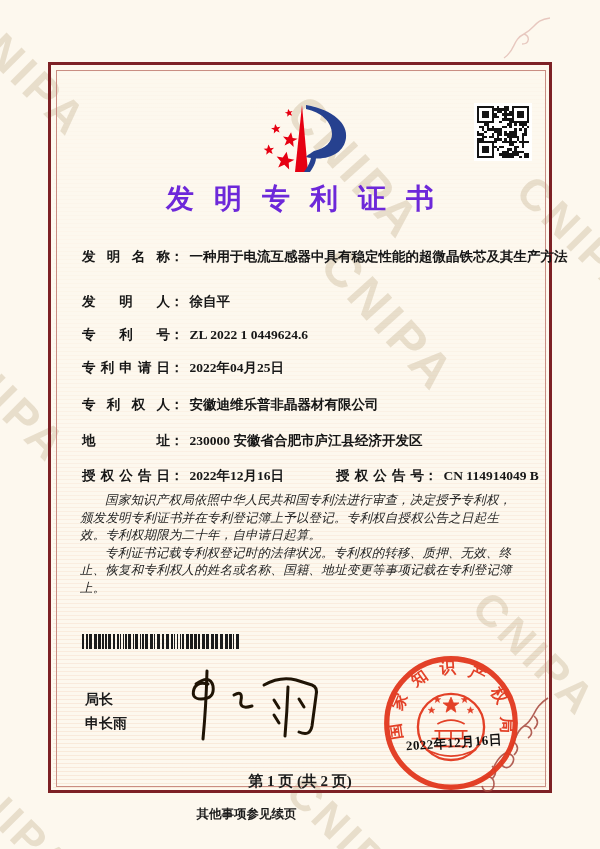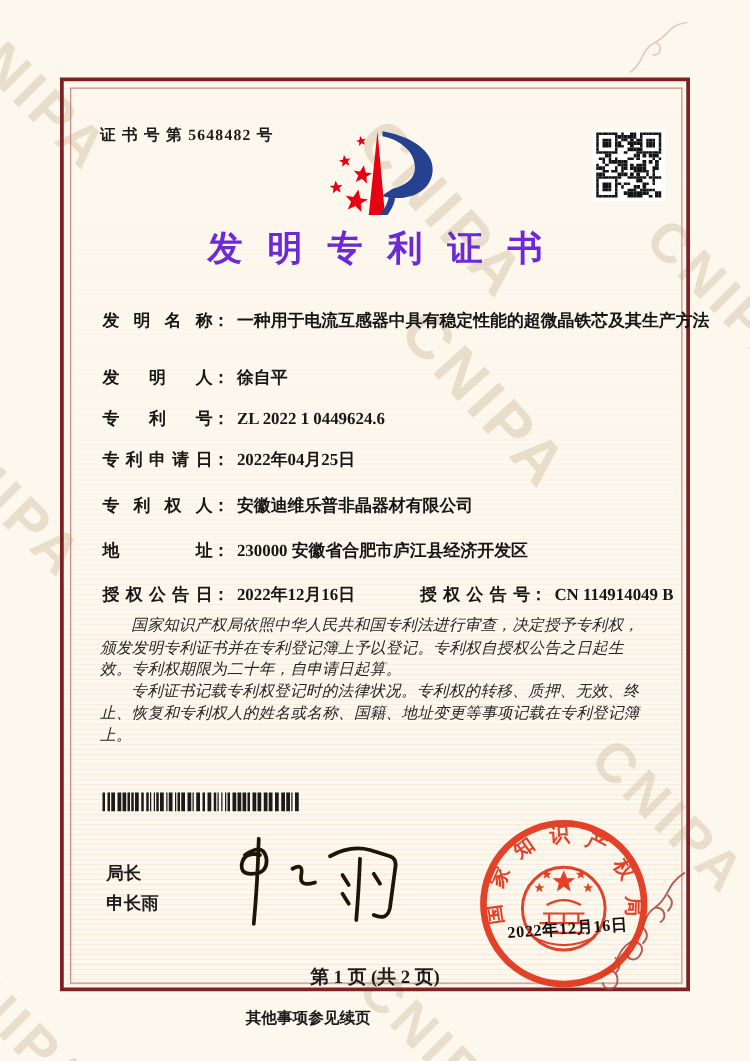--- a/index.html
+++ b/index.html
@@ -77,21 +77,20 @@
   <div class="wm" style="left:312px;top:766px;font-size:44px;transform:rotate(45deg);">CNIPA</div>
 
   <div class="guilloche"></div>
   <div class="border-outer"></div>
   <div class="border-inner"></div>
 
   <svg class="content tr-ornament" viewBox="0 0 56 48">
     <path d="M4,44 C16,36 12,26 24,20 C36,14 34,6 50,4 M24,20 c6,2 6,10 -2,10" fill="none" stroke="#c0706a" stroke-width="1.4"></path>
   </svg>
 
-  <div class="content cert-no">证 书 号 第 5648482 号</div>
 
   <svg class="content logo" viewBox="0 0 108 70">
     <defs>
       <path id="star" d="M0,-10 L2.94,-3.09 L9.51,-3.09 L4.19,1.18 L5.88,8.09 L0,4 L-5.88,8.09 L-4.19,1.18 L-9.51,-3.09 L-2.94,-3.09 Z"></path>
     </defs>
     <g fill="#e60012">
       <use href="#star" transform="translate(35,9) scale(0.42) rotate(-12)"></use>
       <use href="#star" transform="translate(22,25) scale(0.5) rotate(-10)"></use>
       <use href="#star" transform="translate(36,36) scale(0.78) rotate(8)"></use>
       <use href="#star" transform="translate(15,46) scale(0.55) rotate(-6)"></use>

